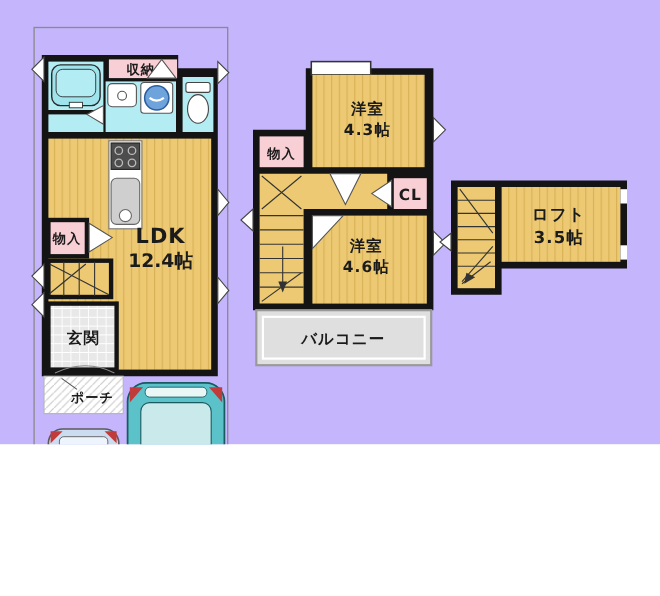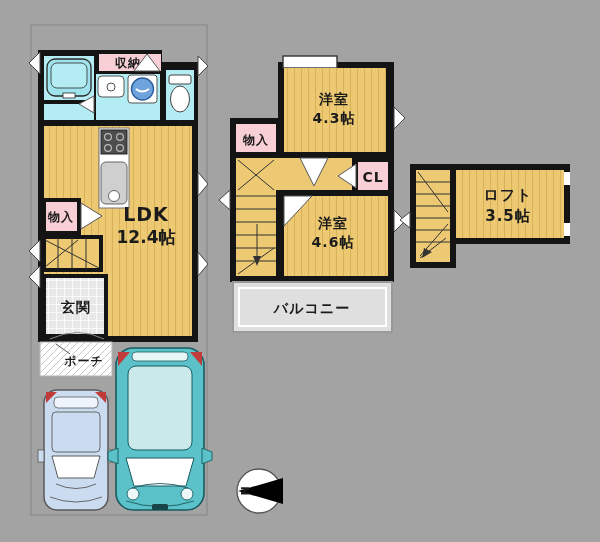--- a/index.html
+++ b/index.html
@@ -1,16 +1,16 @@
 <!DOCTYPE html>
 <html><head>
 <meta charset="utf-8">
 <style>
   html,body{margin:0;padding:0;background:#ffffff;}
-  .stage{position:relative;width:600px;height:542px;background:#a3a3a3;overflow:hidden;
+  .stage{position:relative;width:600px;height:404px;background:#c4b5fd;overflow:hidden;
          font-family:"DejaVu Sans","Liberation Sans",sans-serif;}
   svg{display:block;}
   text{font-family:"DejaVu Sans","Liberation Sans",sans-serif;fill:#1b1b1b;font-weight:600;}
   .lbl-big{font-size:19px;letter-spacing:1px;}
   .lbl-size{font-size:17px;}
   .lbl-room{font-size:14px;letter-spacing:1px;}
   .lbl-small{font-size:12px;letter-spacing:1px;}
   .lbl-loft{font-size:15px;letter-spacing:1px;}
 </style>
 </head>

